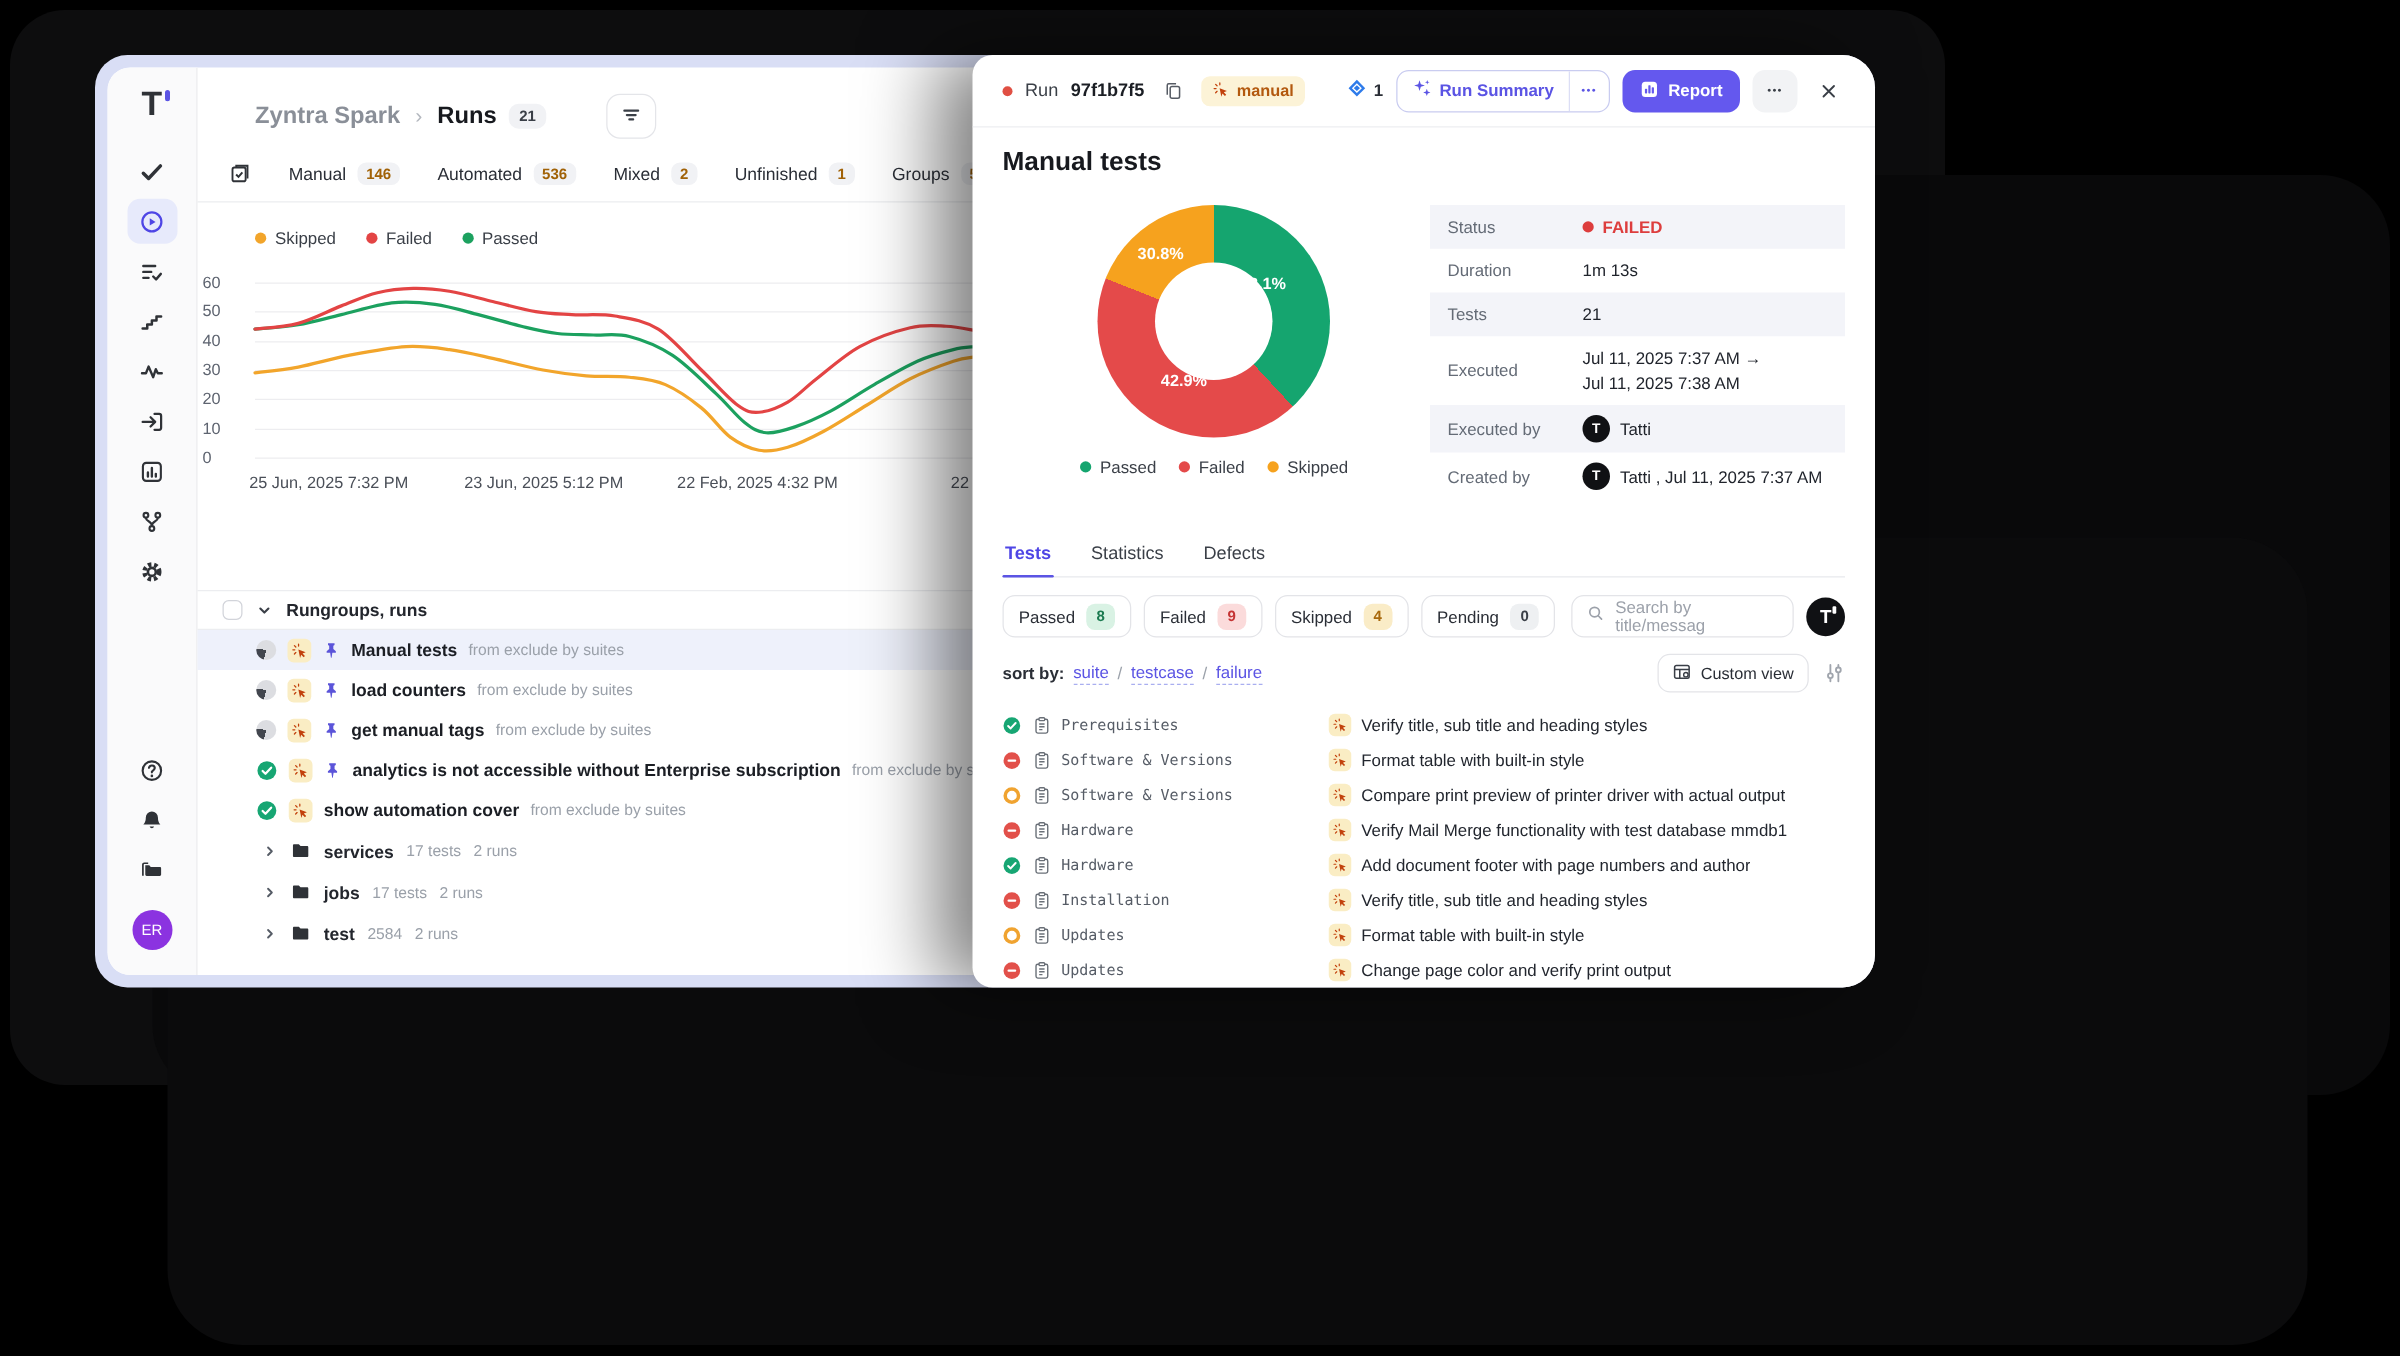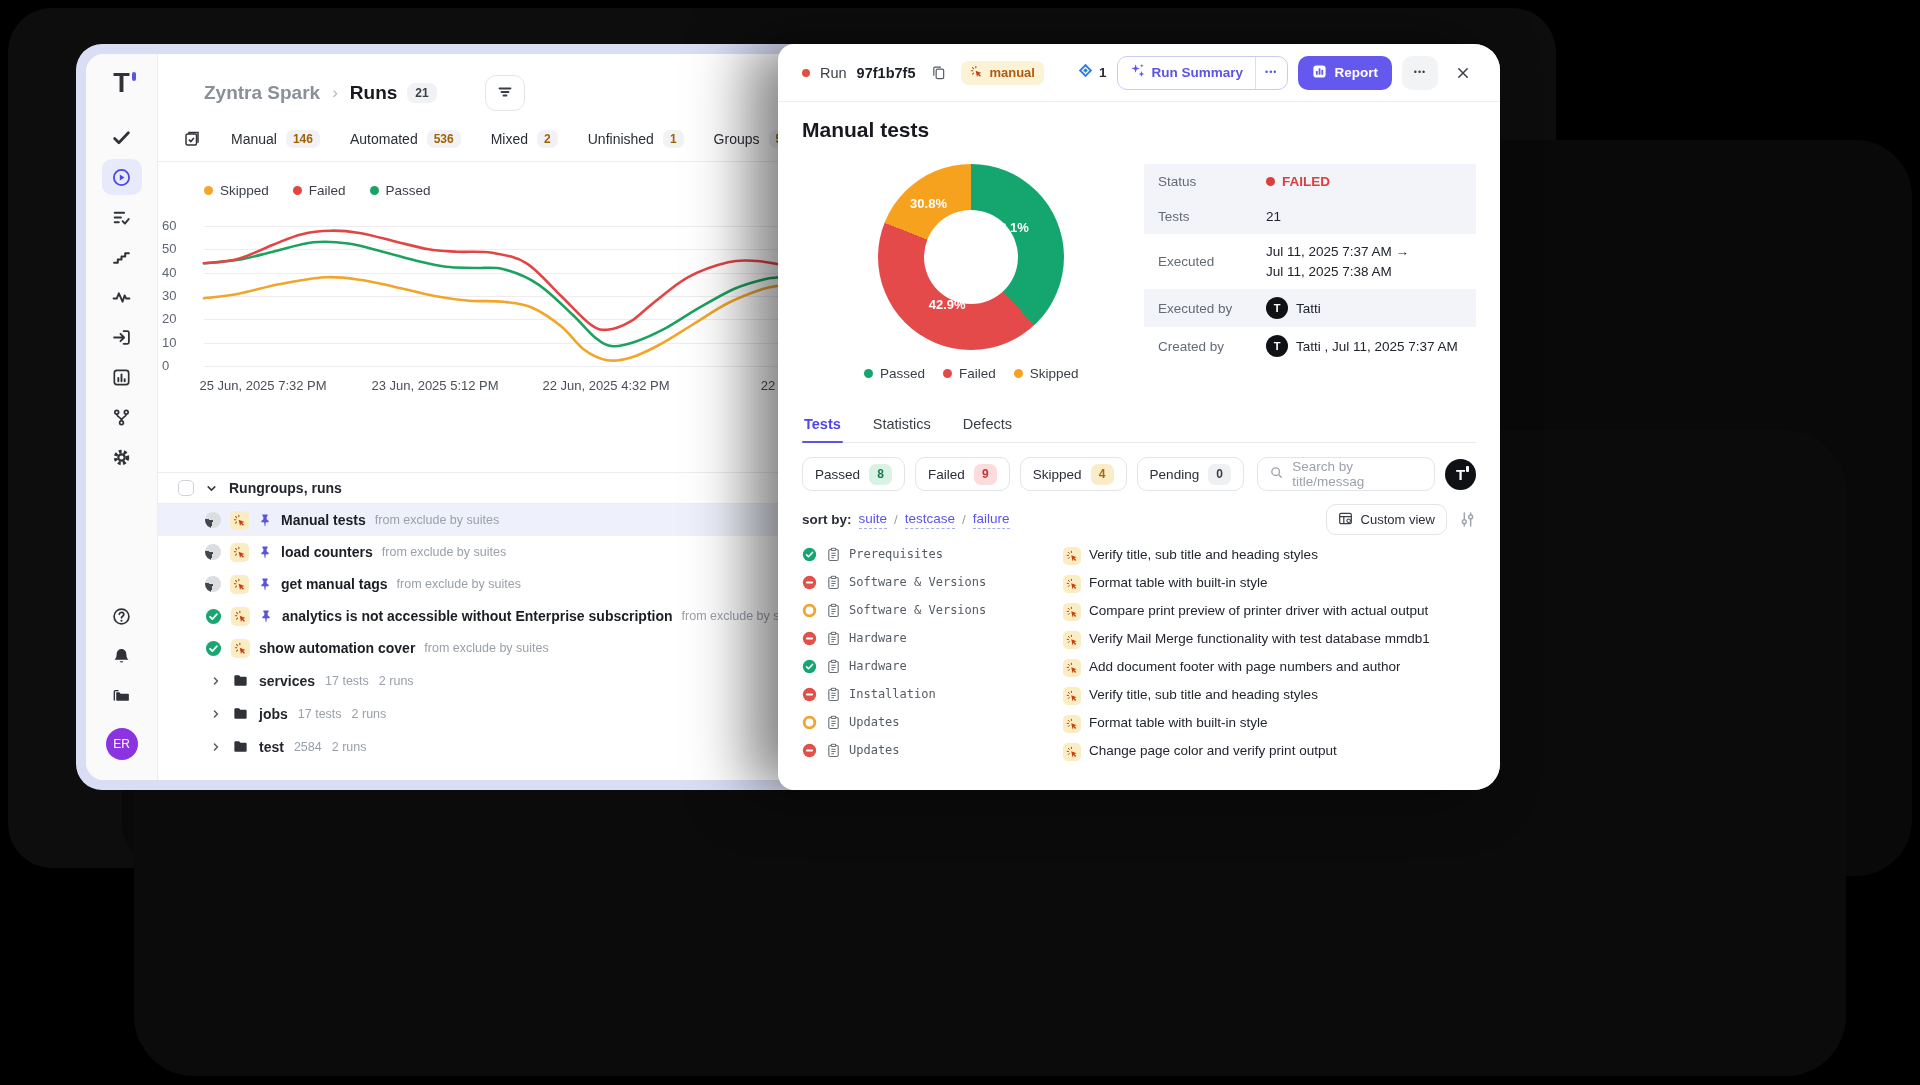--- a/index.html
+++ b/index.html
@@ -138,21 +138,21 @@
 .sort-prefix{color:#2a2e36;font-weight:600;margin-right:7px}
 .sort-link{color:#5b54e4;border-bottom:1px dashed #a9aef0;cursor:pointer;line-height:1.3}
 .sort-sep{color:#9aa0a9;margin:0 7px}
 .sort-right{margin-left:auto;display:flex;align-items:center;gap:12px}
 .btn-cview{height:31px;border:1px solid #e3e4e8;border-radius:10px;background:#fff;display:flex;align-items:center;gap:8px;padding:0 11px;cursor:pointer}
 .btn-cview svg{width:15px;height:15px}
 .btn-cview span{font-size:13px;color:#2a2e36}
 .sliders{width:17px;height:17px;cursor:pointer}
 .sliders svg{width:17px;height:17px;display:block}
 .tests{margin-top:12px;flex:1;overflow:hidden}
-.test-row{height:28px;display:flex;gap:8px}
+.test-row{height:28px;display:flex;align-items:center;gap:8px}
 .tst{width:15px;height:15px;flex:none}
 .tst svg{width:15px;height:15px;display:block}
 .clip{width:15px;height:15px;flex:none;margin-left:1px}
 .clip svg{width:15px;height:15px;display:block}
 .suite{width:206px;flex:none;font-family:"DejaVu Sans Mono",monospace;font-size:12px;color:#565c66;white-space:nowrap;overflow:hidden}
 .t-click{width:18px;height:18px;background:#faedc4;border-radius:5px;display:grid;place-items:center;flex:none}
 .t-click svg{width:12px;height:12px;display:block}
 .t-title{font-size:13.5px;color:#22262e;white-space:nowrap;overflow:hidden;text-overflow:ellipsis}
 </style>
 </head>
@@ -324,21 +324,21 @@
             </div>
           </div>
         <div class="plot" id="plot"><div class="gline" style="top: 0px;"></div><div class="ytick" style="top: 0px;">60</div><div class="gline" style="top: 23.3333px;"></div><div class="ytick" style="top: 23.3333px;">50</div><div class="gline" style="top: 46.6667px;"></div><div class="ytick" style="top: 46.6667px;">40</div><div class="gline" style="top: 70px;"></div><div class="ytick" style="top: 70px;">30</div><div class="gline" style="top: 93.3333px;"></div><div class="ytick" style="top: 93.3333px;">20</div><div class="gline" style="top: 116.667px;"></div><div class="ytick" style="top: 116.667px;">10</div><div class="gline" style="top: 140px;"></div><div class="ytick" style="top: 140px;">0</div><span><svg class="curves" width="576" height="148" viewBox="0 0 576 148">
                 <path d="M0.0,76.3C5.8,75.6 22.1,74.0 34.6,71.7C47.0,69.3 60.5,65.1 74.9,62.3C89.3,59.6 107.5,56.1 121.0,55.3C134.4,54.6 144.0,56.1 155.5,57.7C167.0,59.2 177.6,61.9 190.1,64.7C202.6,67.4 217.9,71.7 230.4,74.0C242.9,76.3 253.4,77.7 265.0,78.7C276.5,79.6 289.0,78.7 299.5,79.8C310.1,81.0 318.7,81.6 328.3,85.7C337.9,89.8 348.5,97.3 357.1,104.3C365.8,111.3 372.5,122.0 380.2,127.7C387.8,133.3 395.5,136.8 403.2,138.2C410.9,139.5 417.6,138.4 426.2,135.8C434.9,133.3 444.5,128.6 455.0,123.0C465.6,117.4 478.1,109.0 489.6,102.0C501.1,95.0 512.6,86.8 524.2,81.0C535.7,75.2 550.1,69.9 558.7,67.0C567.4,64.1 573.1,64.1 576.0,63.5" fill="none" stroke="#F2A52B" stroke-width="2.6" stroke-linecap="round"></path>
                 <path d="M0.0,41.3C5.8,40.8 23.0,39.8 34.6,37.8C46.1,35.9 56.6,32.6 69.1,29.7C81.6,26.7 97.0,21.7 109.4,20.3C121.9,19.0 132.5,19.9 144.0,21.5C155.5,23.1 167.0,26.7 178.6,29.7C190.1,32.6 202.6,36.5 213.1,39.0C223.7,41.5 232.3,43.7 241.9,44.8C251.5,46.0 261.1,45.6 270.7,46.0C280.3,46.4 289.0,44.4 299.5,47.2C310.1,49.9 322.6,54.8 334.1,62.3C345.6,69.9 359.0,83.7 368.6,92.7C378.2,101.6 385.0,110.8 391.7,116.0C398.4,121.3 402.2,123.6 409.0,124.2C415.7,124.7 423.4,122.4 432.0,119.5C440.6,116.6 450.2,112.3 460.8,106.7C471.4,101.0 483.8,92.3 495.4,85.7C506.9,79.1 519.4,71.7 529.9,67.0C540.5,62.3 551.0,59.6 558.7,57.7C566.4,55.7 573.1,55.7 576.0,55.3" fill="none" stroke="#1CA15F" stroke-width="2.6" stroke-linecap="round"></path>
                 <path d="M0.0,41.3C5.8,40.6 23.0,39.8 34.6,36.7C46.1,33.6 58.6,26.8 69.1,22.7C79.7,18.6 88.3,14.5 97.9,12.2C107.5,9.8 117.1,8.9 126.7,8.7C136.3,8.5 145.0,9.3 155.5,11.0C166.1,12.8 178.6,16.4 190.1,19.2C201.6,21.9 214.1,25.6 224.6,27.3C235.2,29.1 242.9,29.1 253.4,29.7C264.0,30.3 276.5,28.9 288.0,30.8C299.5,32.8 311.0,34.1 322.6,41.3C334.1,48.5 346.6,63.9 357.1,74.0C367.7,84.1 378.2,96.4 385.9,102.0C393.6,107.6 396.5,108.2 403.2,107.8C409.9,107.4 418.6,104.1 426.2,99.7C433.9,95.2 439.7,88.4 449.3,81.0C458.9,73.6 471.4,62.1 483.8,55.3C496.3,48.5 512.6,42.9 524.2,40.2C535.7,37.4 544.3,38.6 553.0,39.0C561.6,39.4 572.2,41.9 576.0,42.5" fill="none" stroke="#E34444" stroke-width="2.6" stroke-linecap="round"></path>
               </svg></span></div>
         <div class="x-labels" id="x-labels">
             <span class="xl" style="left: 59px;">25 Jun, 2025 7:32 PM</span>
             <span class="xl" style="left: 231px;">23 Jun, 2025 5:12 PM</span>
-            <span class="xl" style="left: 402px;">22 Jun, 2025 4:32 PM</span>
+            <span class="xl" style="left: 402px;">22 Feb, 2025 4:32 PM</span>
             <span class="xl" style="left: 578px;">22 Jun,</span>
           </div>
       </section>
       <section class="rg">
         <div class="rg-head">
           <span class="cbx"></span>
           <span class="icon">
               <svg viewBox="0 0 14 14" fill="none" stroke="#3a3f47" stroke-width="1.8" stroke-linecap="round" stroke-linejoin="round">
                 <path d="M3.5 5.2L7 8.7l3.5-3.5"></path>
               </svg>
@@ -574,20 +574,24 @@
           </div>
       </div>
       <div class="stats" id="stats">
           <div class="stat-row alt">
             <span class="stat-label">Status</span>
             <span class="stat-val status">
               <i></i>
               <span>FAILED</span>
             </span>
           </div>
+          <div class="stat-row">
+            <span class="stat-label">Duration</span>
+            <span class="stat-val">1m 13s</span>
+          </div>
           <div class="stat-row alt">
             <span class="stat-label">Tests</span>
             <span class="stat-val">21</span>
           </div>
           <div class="stat-row">
             <span class="stat-label">Executed</span>
             <span class="stat-val two">
               <span>Jul 11, 2025 7:37 AM →</span>
               <span>Jul 11, 2025 7:38 AM</span>
             </span>

